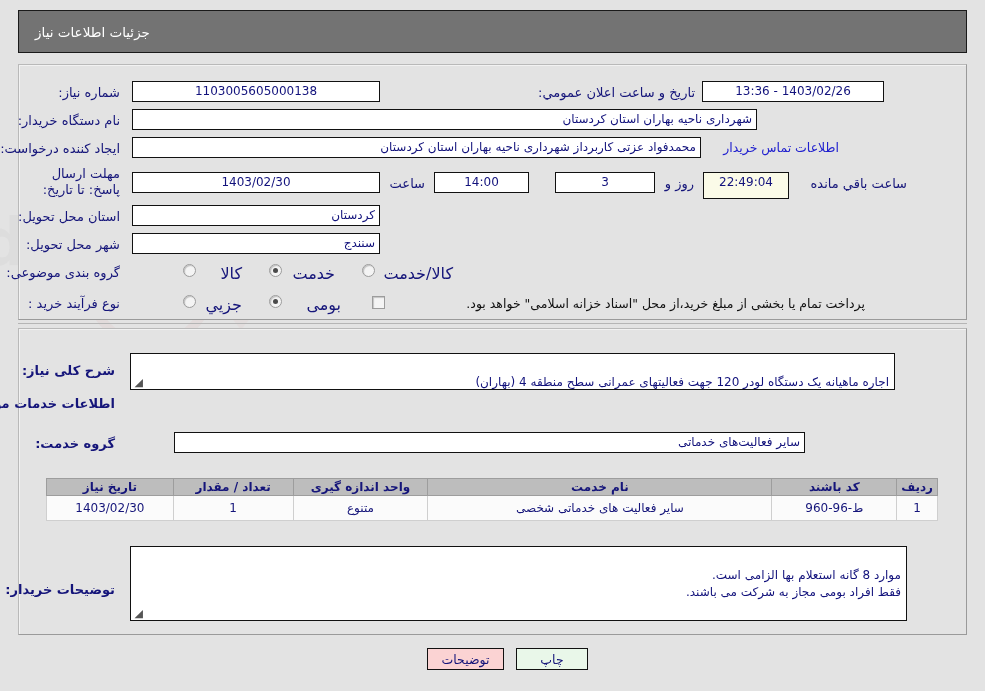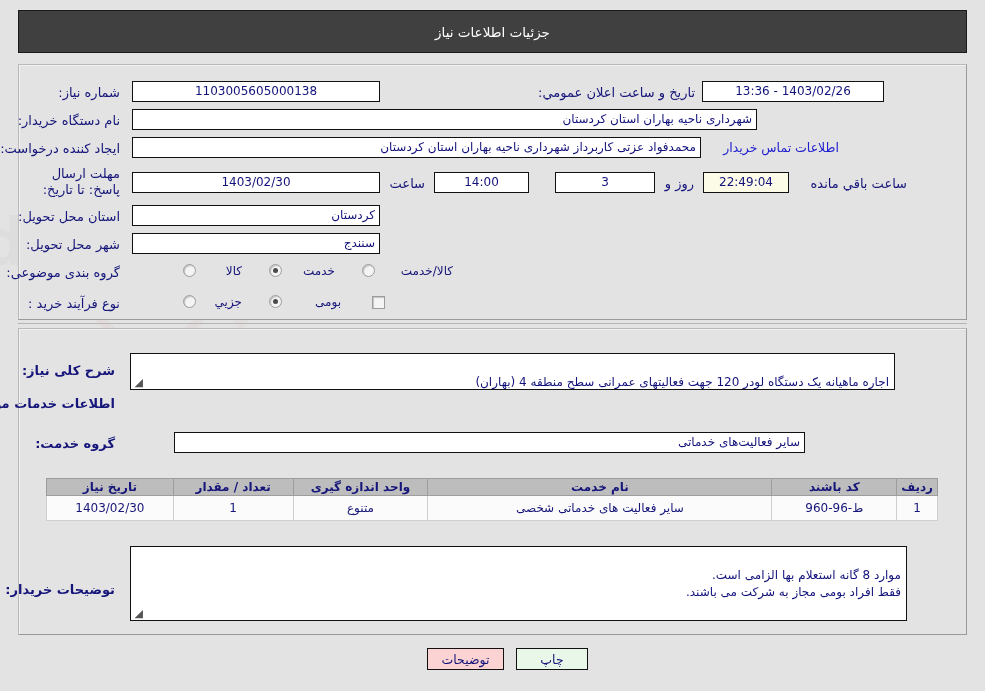--- a/index.html
+++ b/index.html
@@ -29,26 +29,26 @@
     pointer-events: none;
     z-index: 0;
     opacity: .30;
   }
 
   
   .titlebar {
     position: absolute;
     left: 18px; top: 10px;
     width: 949px; height: 43px;
-    background: #404040;
+    background: #737373;
     border: 1px solid #1a1a1a;
     color: #ffffff;
     display: flex;
     align-items: center;
-    justify-content: center;
+    justify-content: flex-end;
     padding: 0 16px;
     font-size: 13.5px;
     z-index: 3;
   }
 
   
   .panel {
     position: absolute;
     background: #e3e3e3;
     border: 1px solid #9a9a9a;
@@ -120,21 +120,21 @@
     content: "";
     position: absolute;
     left: 3px; top: 3px;
     width: 5px; height: 5px;
     border-radius: 50%;
     background: #4a4a4a;
   }
   .radio-label {
     position: absolute;
     color: #15157a;
-    font-size: 12px;
+    font-size: 16px;
     white-space: nowrap;
     z-index: 5;
   }
 
   
   .ta {
     position: absolute;
     background: #ffffff;
     border: 1px solid #111111;
     color: #12127c;
@@ -247,21 +247,21 @@
   <div class="inp right" style="right:284px; top:137px; width:569px; height:21px;">محمدفواد عزتی کاربرداز شهرداری ناحیه بهاران استان کردستان</div>
   <div class="link" style="right:146px; top:140px;">اطلاعات تماس خریدار</div>
 
   <div class="fld-label" style="right:865px; top:166px; width:96px; white-space:normal; text-align:right;">مهلت ارسال پاسخ: تا تاریخ:</div>
   <div class="inp" style="right:605px; top:172px; width:248px; height:21px;">1403/02/30</div>
   <div class="fld-label" style="right:560px; top:176px;">ساعت</div>
   <div class="inp" style="right:456px; top:172px; width:95px; height:21px;">14:00</div>
 
   <div class="inp" style="right:330px; top:172px; width:100px; height:21px;">3</div>
   <div class="fld-label" style="right:291px; top:176px;">روز و</div>
-  <div class="inp cream" style="right:196px; top:172px; width:86px; height:21px;">22:49:04</div>
+  <div class="inp cream" style="right:196px; top:172px; width:86px; height:27px;">22:49:04</div>
   <div class="fld-label" style="right:78px; top:176px;">ساعت باقي مانده</div>
 
   <div class="fld-label" style="right:865px; top:209px;">استان محل تحویل:</div>
   <div class="inp right" style="right:605px; top:205px; width:248px; height:21px;">کردستان</div>
 
   <div class="fld-label" style="right:865px; top:237px;">شهر محل تحویل:</div>
   <div class="inp right" style="right:605px; top:233px; width:248px; height:21px;">سنندج</div>
 
   <div class="fld-label" style="right:865px; top:265px;">گروه بندی موضوعی:</div>
   <div class="radio" style="right:789px; top:264px;"></div>
@@ -271,20 +271,21 @@
   <div class="radio" style="right:610px; top:264px;"></div>
   <div class="radio-label" style="right:532px; top:264px;">کالا/خدمت</div>
 
   <div class="fld-label" style="right:865px; top:296px;">نوع فرآیند خرید :</div>
   <div class="radio" style="right:789px; top:295px;"></div>
   <div class="radio-label" style="right:743px; top:295px;">جزیي</div>
   <div class="radio on" style="right:703px; top:295px;"></div>
   <div class="radio-label" style="right:644px; top:295px;">بومی</div>
 
   <div style="position:absolute; right:600px; top:296px; width:13px; height:13px; background:#f4f4f4; border:1px solid #9c9c9c; box-shadow:inset 1px 1px 1px rgba(0,0,0,.2); z-index:5;"></div>
+  <div class="plain" style="right:120px; top:296px;">پرداخت تمام یا بخشی از مبلغ خرید،از محل "اسناد خزانه اسلامی" خواهد بود.</div>
 
   <div class="sep" style="top:323px;"></div>
 
   <div class="panel" id="panel-mid"></div>
 
   <div class="fld-label bold" style="right:870px; top:363px; font-size:13px;">شرح کلی نیاز:</div>
   <div class="ta" style="right:90px; top:353px; width:765px; height:37px;">
     <span>اجاره ماهیانه یک دستگاه لودر 120 جهت فعالیتهای عمرانی سطح منطقه 4 (بهاران)</span>
     <span class="grip">◢</span>
   </div>

